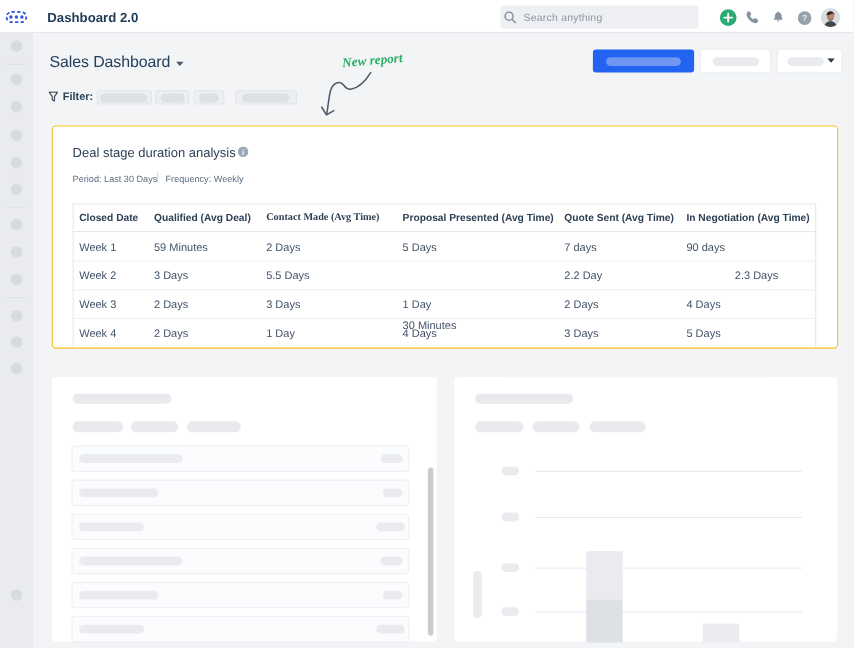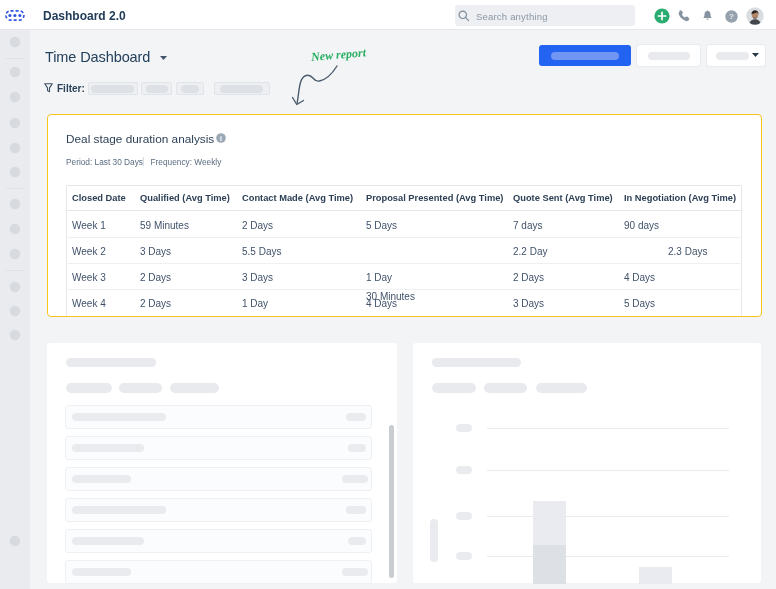--- a/index.html
+++ b/index.html
@@ -76,21 +76,21 @@
     <circle cx="15" cy="305" r="5.2"></circle>
     <circle cx="15" cy="511" r="5.2"></circle>
   </g>
   <g stroke="#dee1e5" stroke-width="1">
     <line x1="6" y1="28.5" x2="24" y2="28.5"></line>
     <line x1="6" y1="158.5" x2="24" y2="158.5"></line>
     <line x1="6" y1="240.5" x2="24" y2="240.5"></line>
   </g>
 </svg>
 
-<div class="abs" style="left:45px;top:49px;font-size:14.5px;font-weight:500;color:#24405c;letter-spacing:-0.1px;">Time Dashboard</div>
+<div class="abs" style="left:45px;top:49px;font-size:14.5px;font-weight:500;color:#24405c;letter-spacing:-0.1px;">Sales Dashboard</div>
 <svg class="abs" style="left:159.5px;top:56px;" width="7" height="4" viewBox="0 0 7 4">
     <path d="M0 0h7L3.5 4z" fill="#44556a"></path>
   </svg>
 
 <div class="abs" style="left:311px;top:47px;width:70px;font-size:12px;font-weight:bold;font-style:italic;font-family:'Liberation Serif',serif;color:#27ae60;transform:rotate(-5deg);">New report</div>
 <svg class="abs" style="left:285px;top:60px;" width="60" height="52" viewBox="0 0 60 52">
   <path d="M52 6 C47 14 42 19.5 34.5 21 C27 22.5 28.5 13 21 15.5 C14 18 14.5 29 12.2 43" fill="none" stroke="#4b5b6d" stroke-width="1.4" stroke-linecap="round"></path>
   <path d="M7.5 37.5 L11.8 44.5 L18.5 40.5" fill="none" stroke="#4b5b6d" stroke-width="1.4" stroke-linecap="round" stroke-linejoin="round"></path>
 </svg>
 
@@ -128,22 +128,22 @@
 <div class="abs" style="left:150.5px;top:156.5px;font-size:8.3px;color:#5a6c80;white-space:nowrap;">Frequency: Weekly</div>
 
 <div class="abs" style="left:66px;top:184.5px;width:676px;height:131px;border-left:1px solid #e5e8eb;border-right:1px solid #e5e8eb;border-top:1px solid #e5e8eb;"></div>
 <div class="abs" style="left:66px;top:210px;width:676px;border-top:1px solid #e5e8eb;"></div>
 <div class="abs" style="left:66px;top:236.5px;width:676px;border-top:1px solid #eef0f2;"></div>
 <div class="abs" style="left:66px;top:262.5px;width:676px;border-top:1px solid #eef0f2;"></div>
 <div class="abs" style="left:66px;top:289px;width:676px;border-top:1px solid #eef0f2;"></div>
 
 <div class="abs" style="top:192.5px;font-size:9.3px;font-weight:bold;color:#2d4055;white-space:nowrap;">
   <span class="abs" style="left:72px;">Closed Date</span>
-  <span class="abs" style="left:140px;">Qualified (Avg Time)</span>
-  <span class="abs" style="left:242px;">Contact Made (Avg Time)</span>
+  <span class="abs" style="left:140px;">Qualified (Avg Deal)</span>
+  <span class="abs" style="left:242px;font-family:Liberation Serif, serif;">Contact Made (Avg Time)</span>
   <span class="abs" style="left:366px;">Proposal Presented (Avg Time)</span>
   <span class="abs" style="left:513px;">Quote Sent (Avg Time)</span>
   <span class="abs" style="left:624px;">In Negotiation (Avg Time)</span>
 </div>
 <div class="abs" style="top:220px;font-size:10px;color:#41526a;white-space:nowrap;">
   <span class="abs" style="left:72px;">Week 1</span>
   <span class="abs" style="left:140px;">59 Minutes</span>
   <span class="abs" style="left:242px;">2 Days</span>
   <span class="abs" style="left:366px;">5 Days</span>
   <span class="abs" style="left:513px;">7 days</span>

